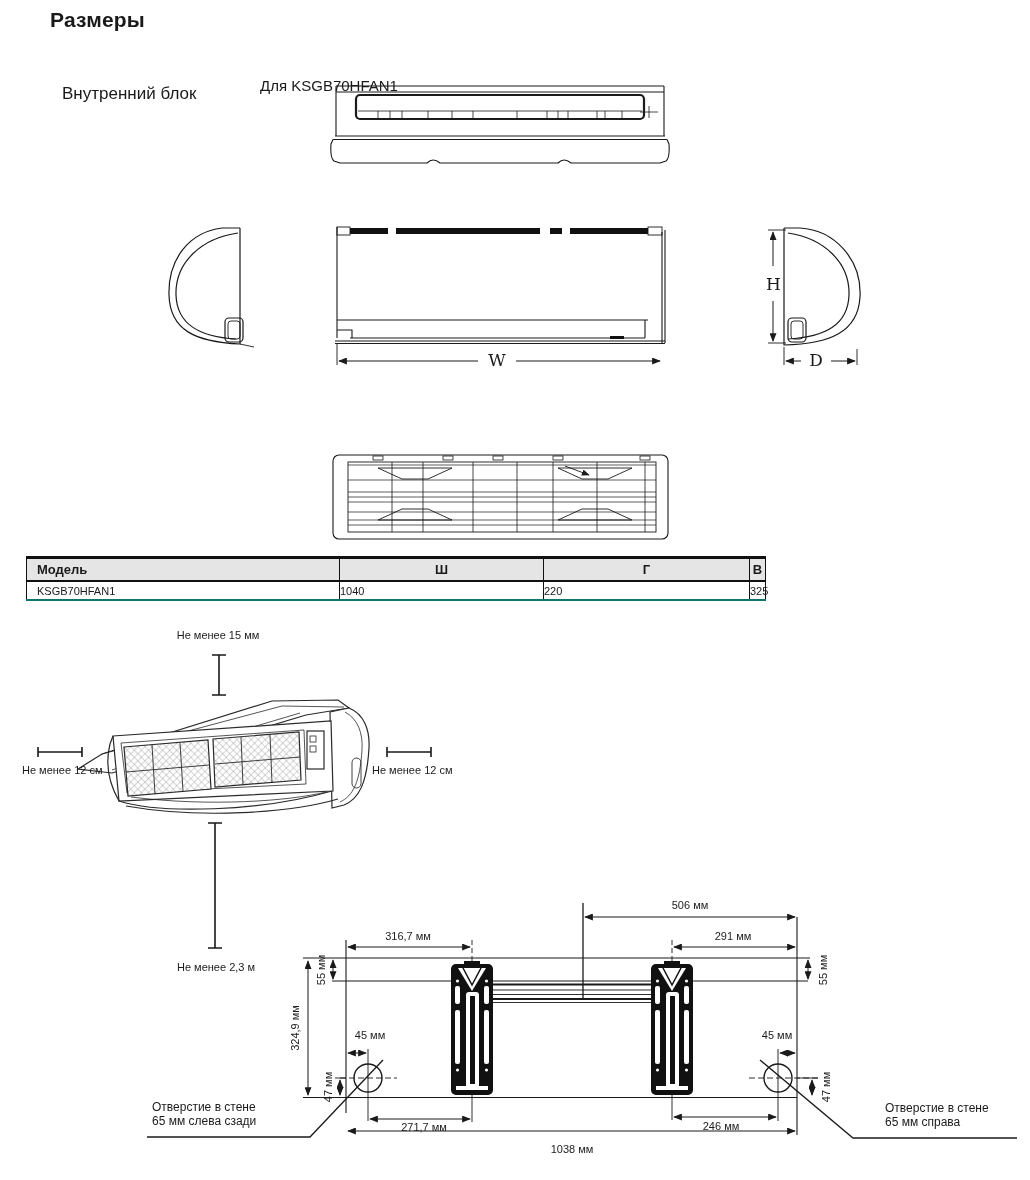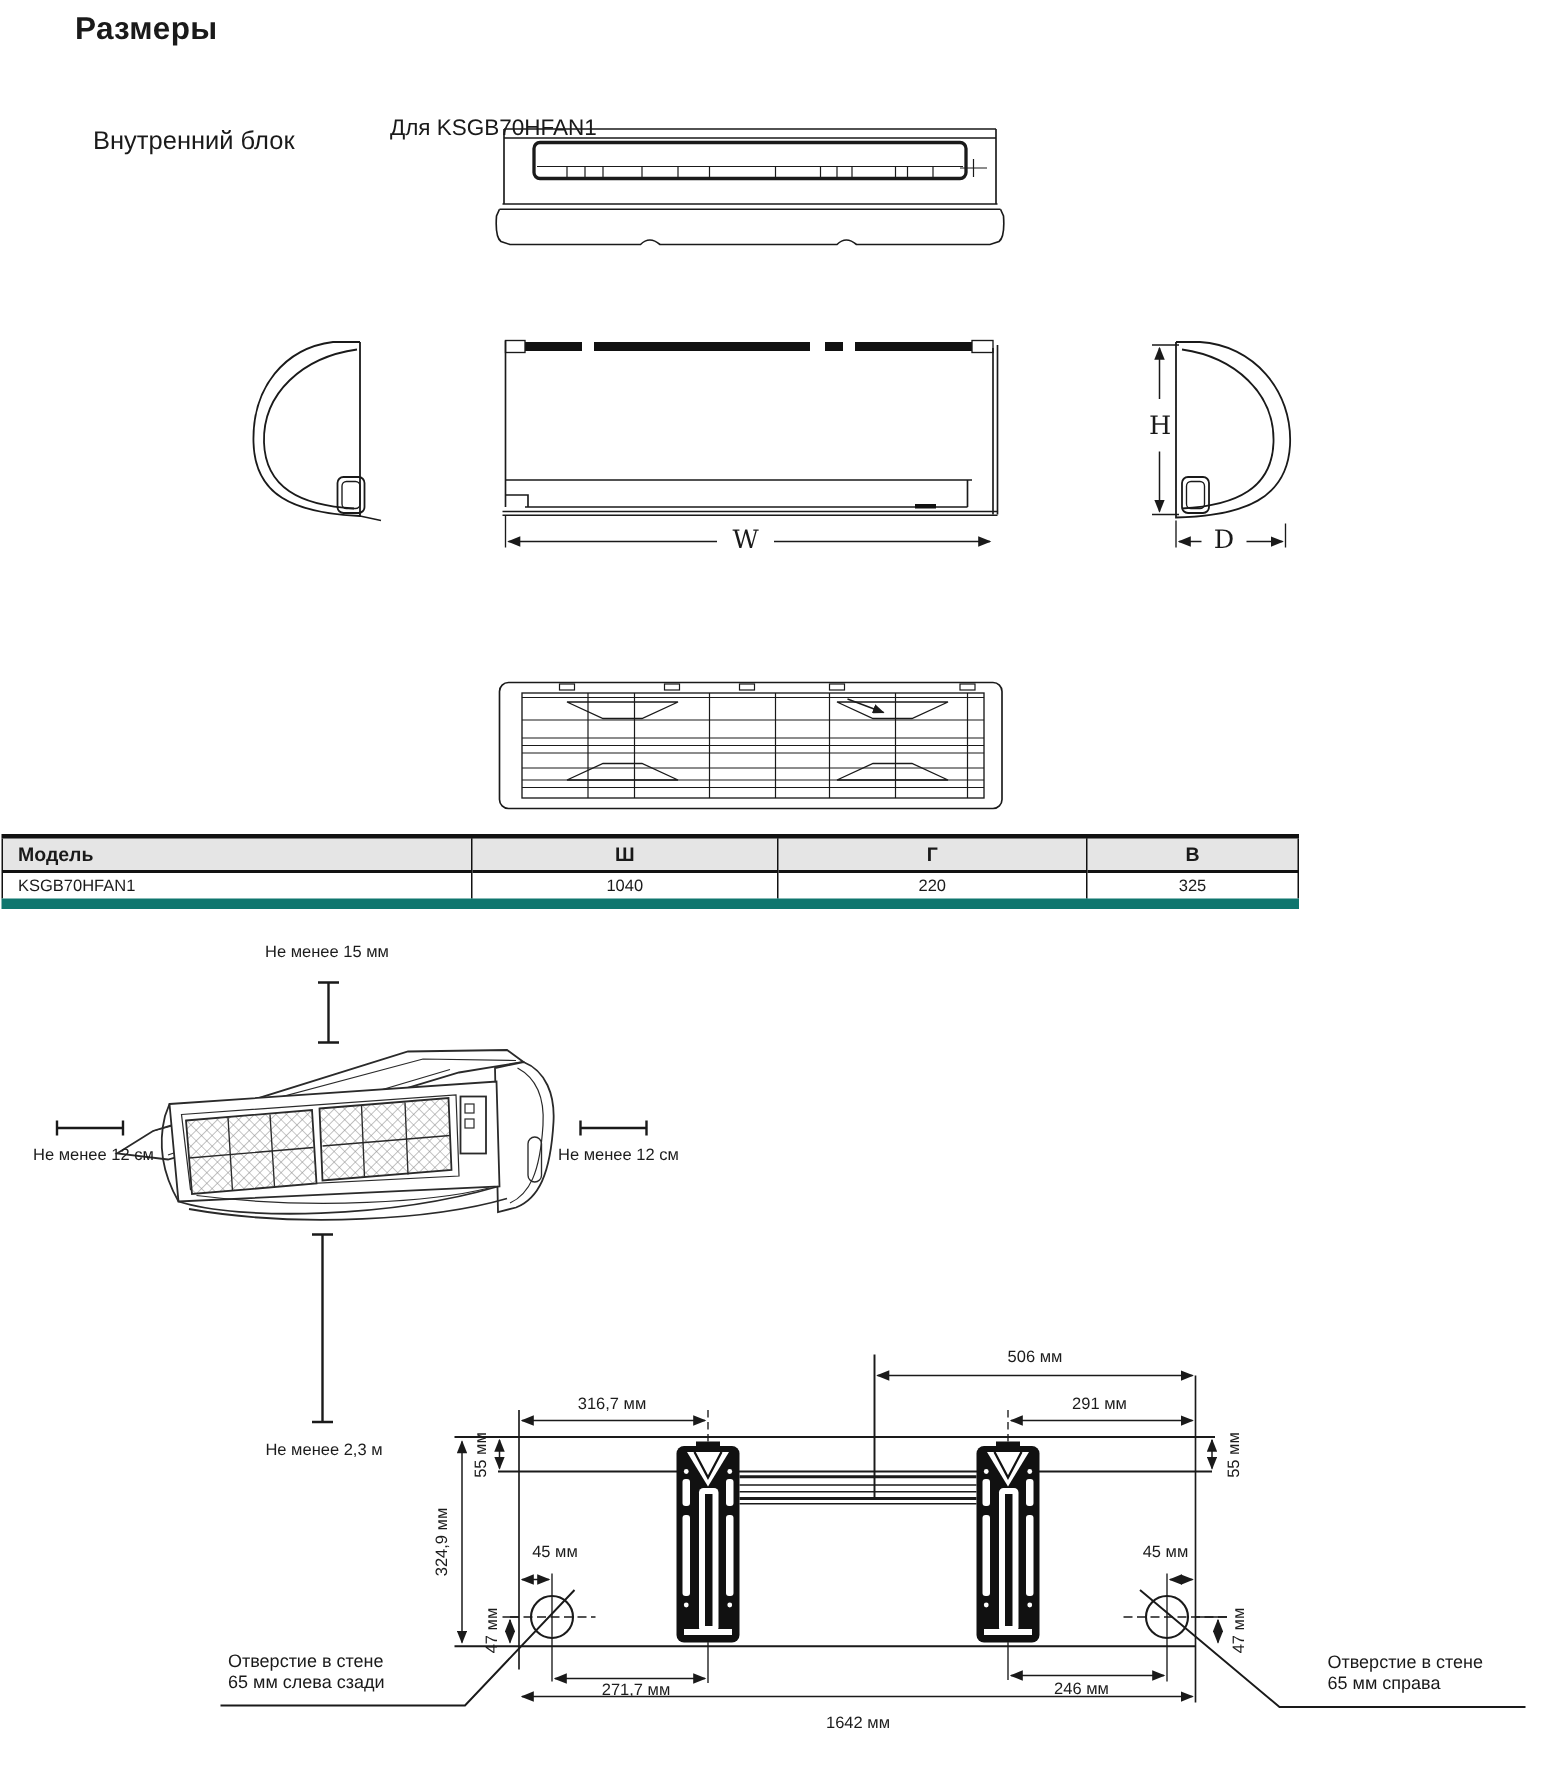--- a/index.html
+++ b/index.html
@@ -9,25 +9,25 @@
   .ttl{font-size:21px;font-weight:bold;letter-spacing:.2px;}
   .sub{font-size:15px;}
   .sec{font-size:17px;font-weight:normal;}
   .lbl{font-size:11px;color:#1c1c1c;}
   .dim{font-size:11px;color:#1c1c1c;}
   .ctr{transform:translateX(-50%);}
   .rot{transform:translate(-50%,-50%) rotate(-90deg);transform-origin:center;}
   .serif{font-family:"DejaVu Serif",serif;font-size:17px;background:#fff;padding:0 2px;}
   .callout{font-size:12px;line-height:14px;}
   svg{position:absolute;left:0;top:0;}
-  table.spec{position:absolute;left:1px;top:556px;width:865px;border-collapse:collapse;
-             border-top:3px solid #111;border-bottom:7px solid #0f766e;table-layout:fixed;}
+  table.spec{position:absolute;left:26px;top:556px;width:740px;border-collapse:collapse;
+             border-top:3px solid #111;border-bottom:2px solid #0f766e;table-layout:fixed;}
   table.spec th{background:#e5e5e5;font-size:13px;font-weight:bold;height:21px;
                 border:1px solid #111;border-bottom:2px solid #111;}
-  table.spec td{font-size:11px;height:17px;border:1px solid #111;text-align:center;}
+  table.spec td{font-size:11px;height:17px;border:1px solid #111;}
   table.spec th:first-child,table.spec td:first-child{text-align:left;padding-left:10px;}
   td,th{padding:0;}
 </style>
 </head>
 <body>
 
 <div class="page">
 
   <svg width="1030" height="1180" viewBox="0 0 1030 1180">
     <defs>
@@ -234,21 +234,21 @@
   <div class="abs dim ctr" style="left:733px;top:930px;">291 мм</div>
   <div class="abs dim rot" style="left:321px;top:970px;">55 мм</div>
   <div class="abs dim rot" style="left:823px;top:970px;">55 мм</div>
   <div class="abs dim rot" style="left:295px;top:1028px;">324,9 мм</div>
   <div class="abs dim ctr" style="left:370px;top:1029px;">45 мм</div>
   <div class="abs dim ctr" style="left:777px;top:1029px;">45 мм</div>
   <div class="abs dim rot" style="left:328px;top:1087px;">47 мм</div>
   <div class="abs dim rot" style="left:826px;top:1087px;">47 мм</div>
   <div class="abs dim ctr" style="left:424px;top:1121px;">271,7 мм</div>
   <div class="abs dim ctr" style="left:721px;top:1120px;">246 мм</div>
-  <div class="abs dim ctr" style="left:572px;top:1143px;">1642 мм</div>
+  <div class="abs dim ctr" style="left:572px;top:1143px;">1038 мм</div>
 
   <div class="abs callout" style="left:152px;top:1100px;">
     <div>Отверстие в стене</div>
     <div>65 мм слева сзади</div>
   </div>
   <div class="abs callout" style="left:885px;top:1101px;">
     <div>Отверстие в стене</div>
     <div>65 мм справа</div>
   </div>
 

